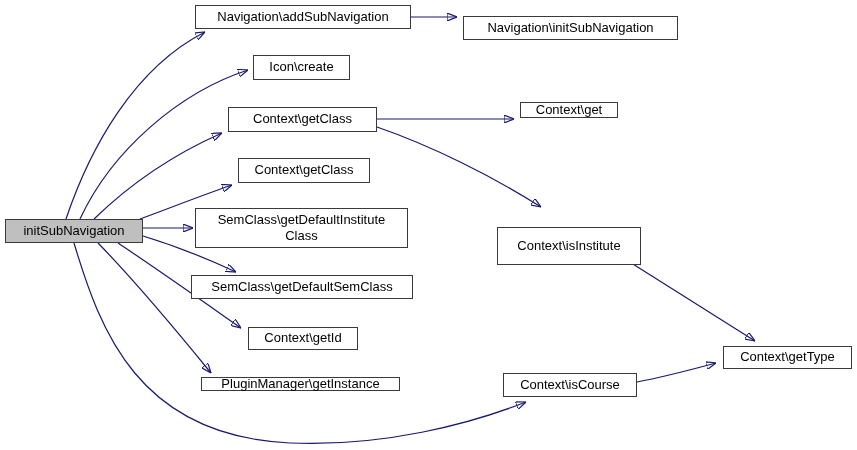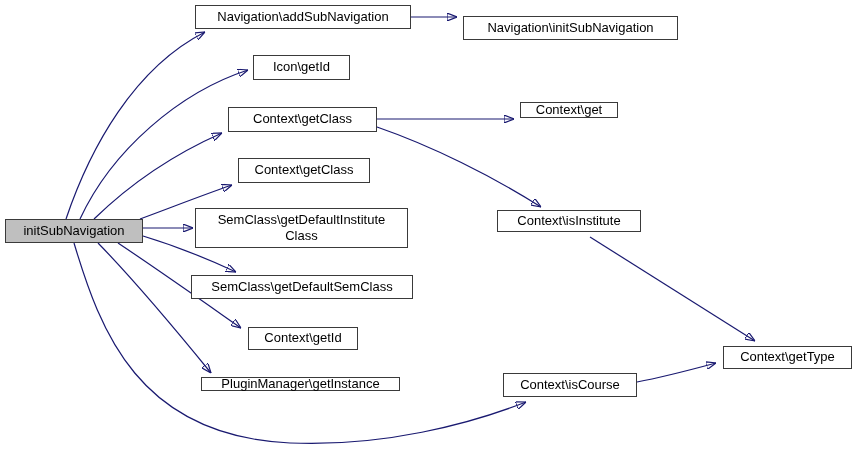--- a/index.html
+++ b/index.html
@@ -67,35 +67,35 @@
     <path d="M590,237 L755,341" marker-end="url(#arrow)"></path>
     <path d="M637,382 C664,377 690,370 716,363" marker-end="url(#arrow)"></path>
   </svg>
 
   <div class="node focus" style="left:5px;top:219px;width:138px;height:24px">initSubNavigation</div>
 
   <div class="node" style="left:195px;top:5px;width:216px;height:24px">Navigation\addSubNavigation</div>
 
   <div class="node" style="left:463px;top:16px;width:215px;height:24px">Navigation\initSubNavigation</div>
 
-  <div class="node" style="left:253px;top:55px;width:97px;height:25px">Icon\getId</div>
+  <div class="node" style="left:253px;top:55px;width:97px;height:25px">Icon\create</div>
 
   <div class="node" style="left:228px;top:107px;width:149px;height:25px">Context\getClass</div>
 
   <div class="node" style="left:520px;top:102px;width:98px;height:16px">Context\get</div>
 
   <div class="node" style="left:238px;top:158px;width:132px;height:25px">Context\getClass</div>
 
   <div class="node multiline" style="left:195px;top:208px;width:213px;height:40px">SemClass\getDefaultInstitute Class</div>
 
   <div class="node" style="left:248px;top:327px;width:110px;height:23px">Context\getId</div>
 
   <div class="node" style="left:191px;top:275px;width:222px;height:24px">SemClass\getDefaultSemClass</div>
 
   <div class="node" style="left:201px;top:377px;width:199px;height:14px">PluginManager\getInstance</div>
 
-  <div class="node" style="left:497px;top:210px;width:144px;height:22px">Context\isInstitute</div>
+  <div class="node" style="left:497px;top:227px;width:144px;height:38px">Context\isInstitute</div>
 
   <div class="node" style="left:503px;top:373px;width:134px;height:24px">Context\isCourse</div>
 
   <div class="node" style="left:723px;top:346px;width:129px;height:23px">Context\getType</div>
 
 </div>
 
 </body></html>

